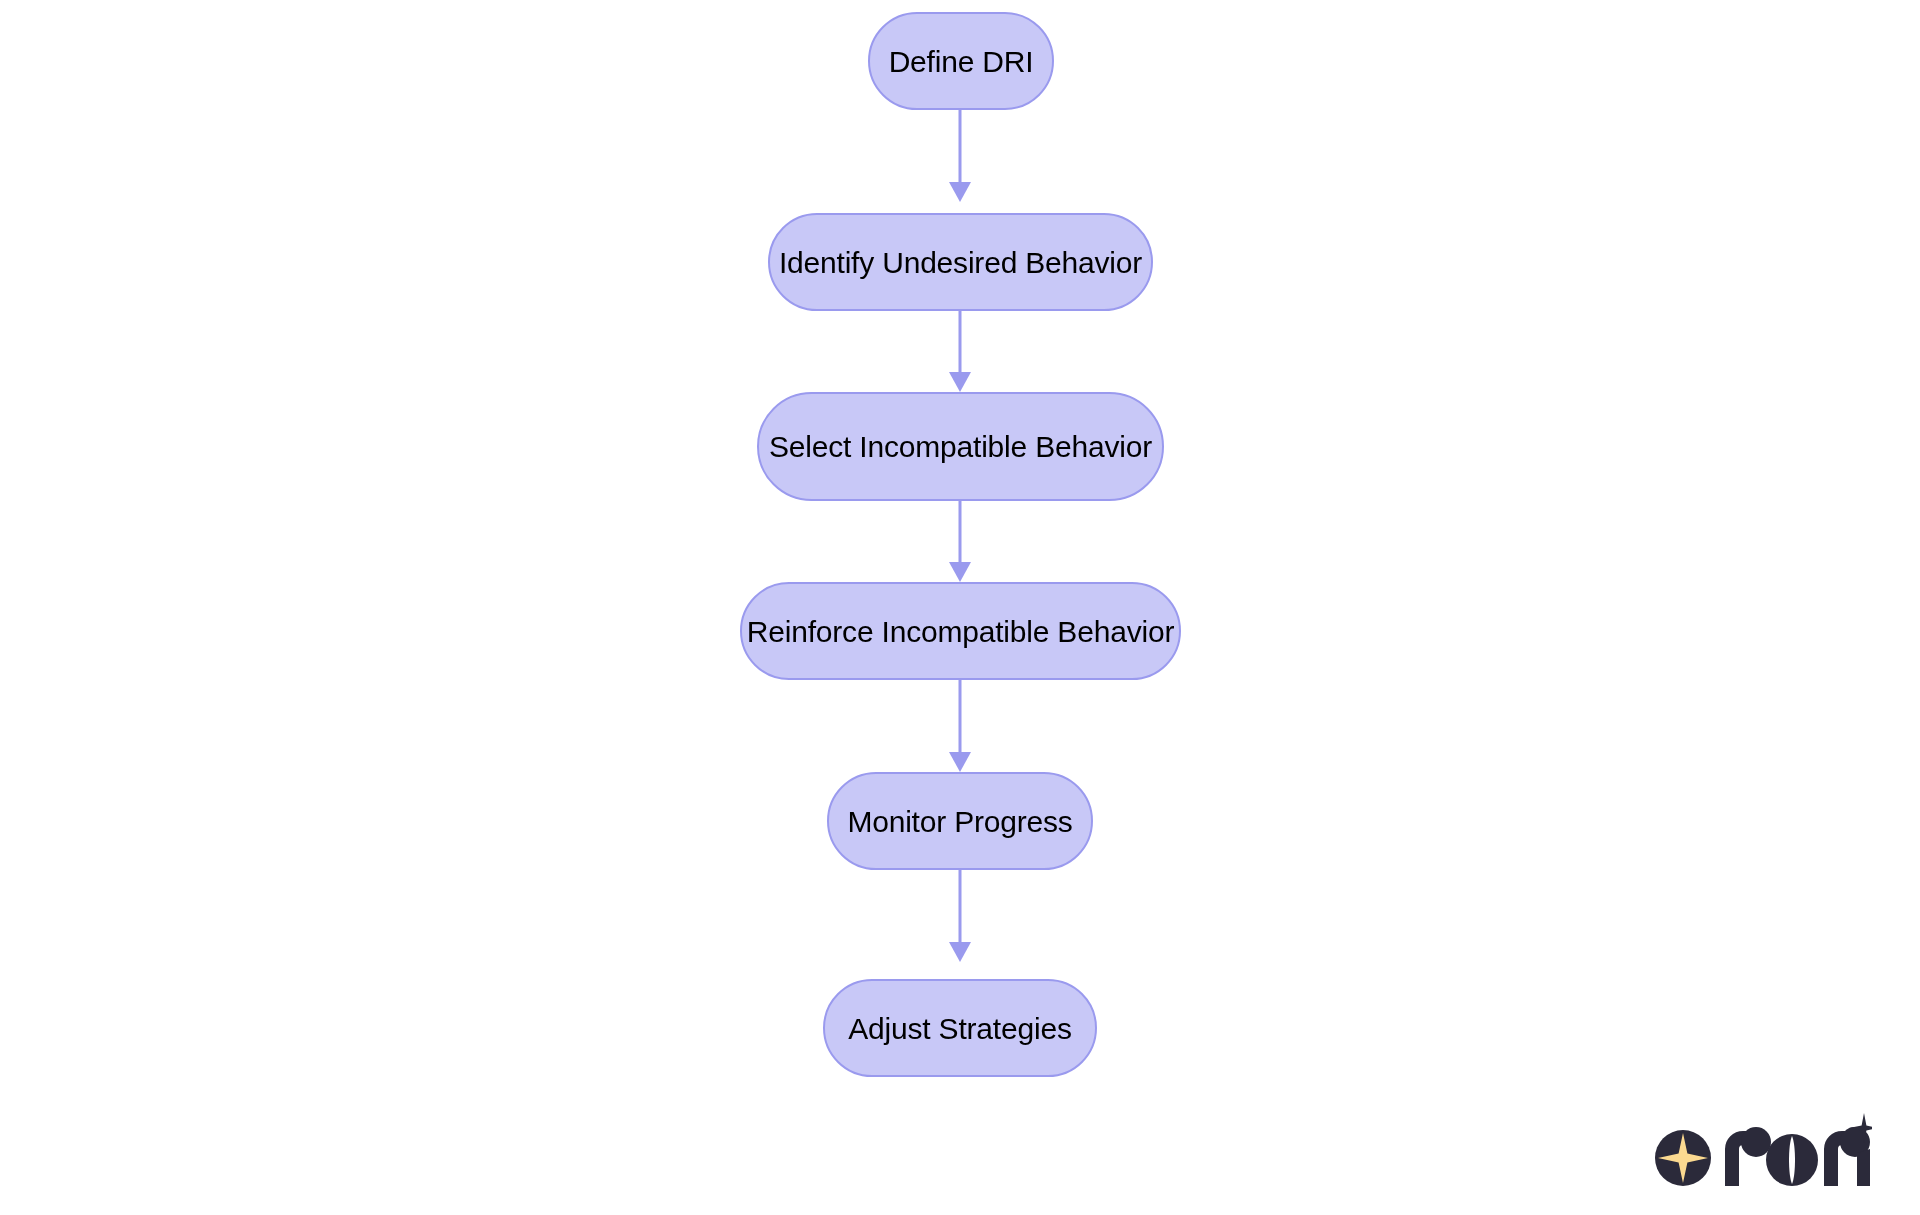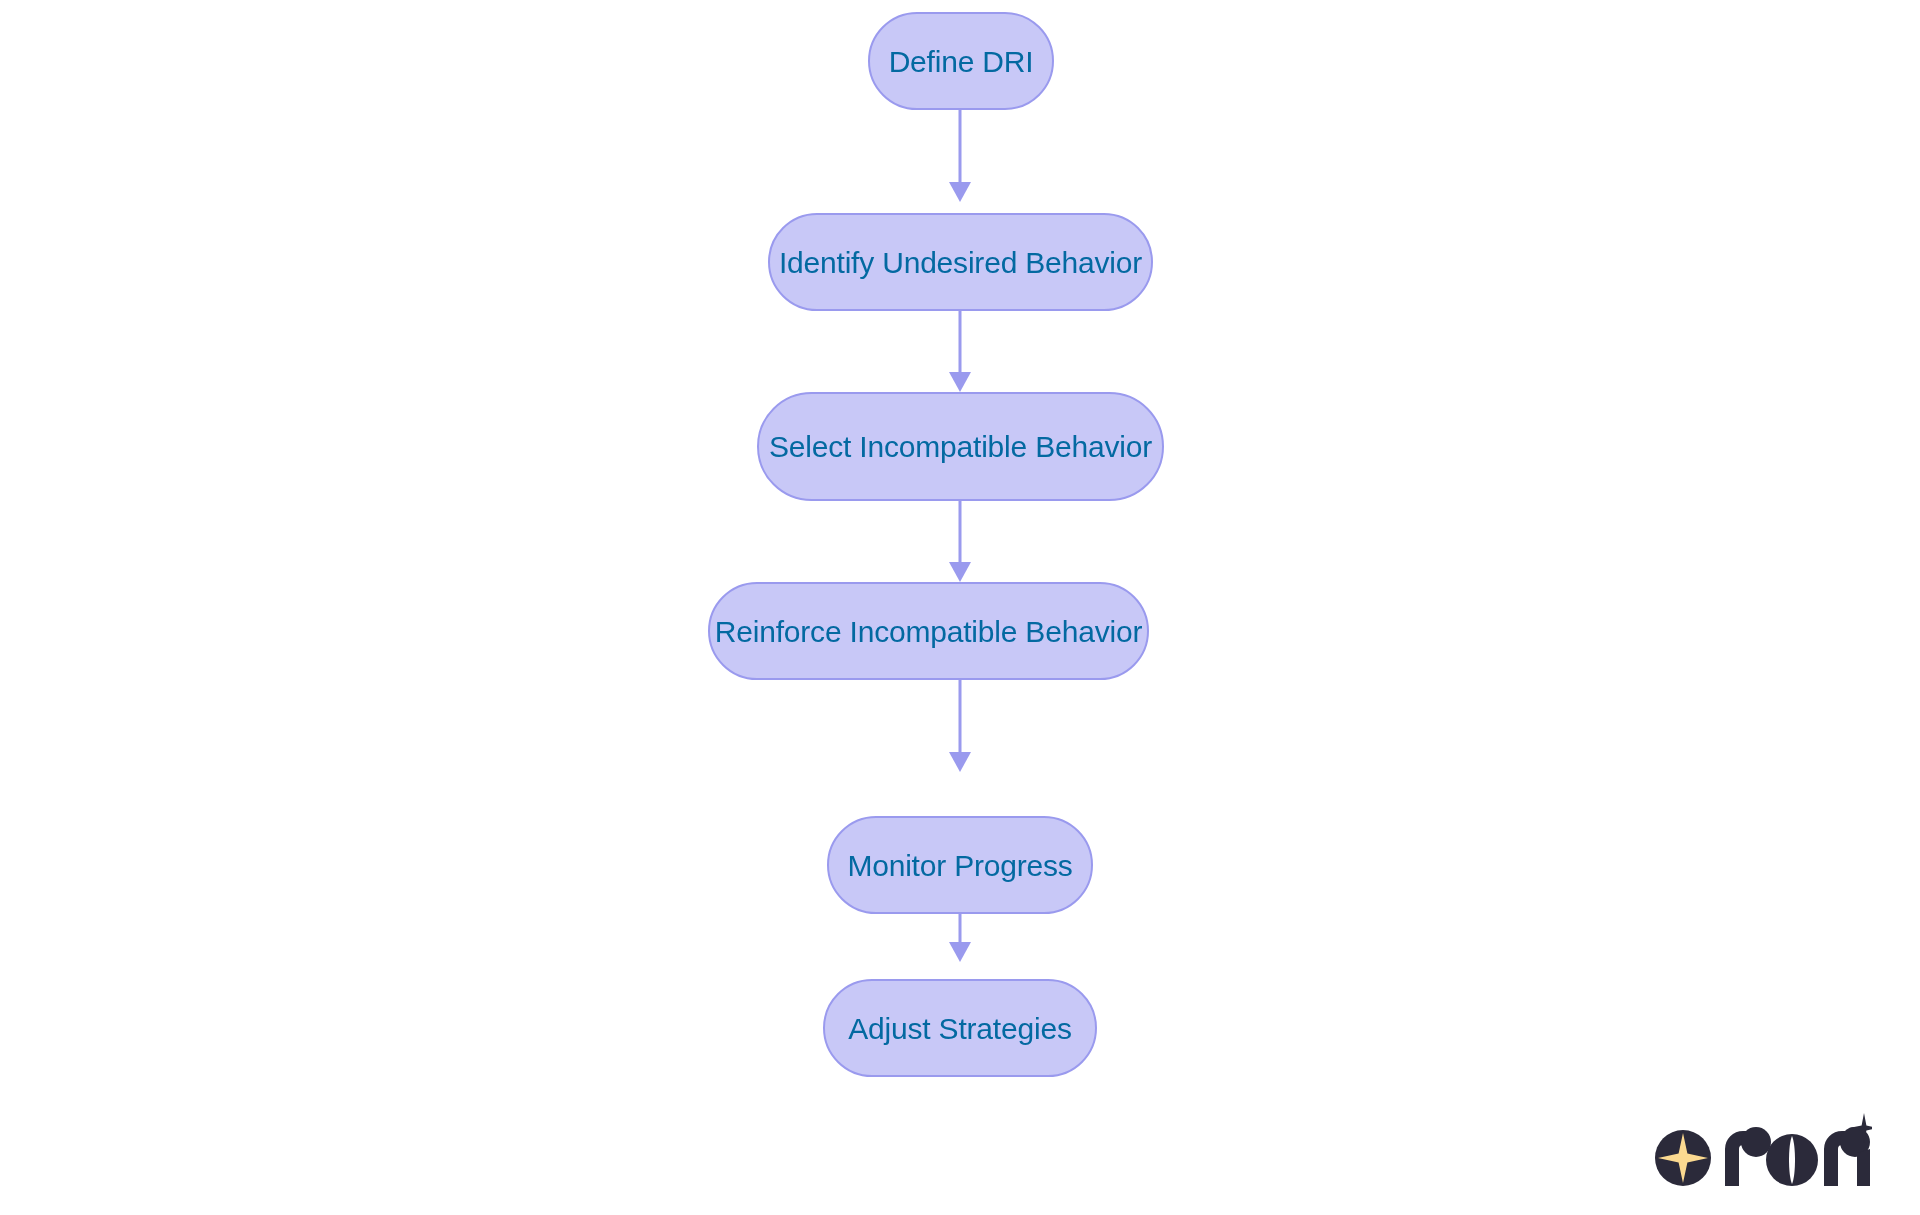--- a/index.html
+++ b/index.html
@@ -28,21 +28,21 @@
   .node {
     position: absolute;
     box-sizing: border-box;
     background: #c8c8f7;
     border: 2px solid #9a9aee;
     border-radius: 999px;
     display: flex;
     align-items: center;
     justify-content: center;
     text-align: center;
-    color: #0369a1;
+    color: #000000;
     font-size: 30px;
     font-weight: 400;
     letter-spacing: -0.2px;
     line-height: 1.1;
     white-space: nowrap;
     user-select: none;
   }
 
   
   .connector {
@@ -107,23 +107,23 @@
     <div class="stem" style="height:72px;"></div>
     <div class="head"></div>
   </div>
 
   <div class="node" style="left:868px; top:12px; width:186px; height:98px;">Define DRI</div>
 
   <div class="node" style="left:768px; top:213px; width:385px; height:98px;">Identify Undesired Behavior</div>
 
   <div class="node" style="left:757px; top:392px; width:407px; height:109px;">Select Incompatible Behavior</div>
 
-  <div class="node" style="left:708px; top:582px; width:441px; height:98px;">Reinforce Incompatible Behavior</div>
+  <div class="node" style="left:740px; top:582px; width:441px; height:98px;">Reinforce Incompatible Behavior</div>
 
-  <div class="node" style="left:827px; top:772px; width:266px; height:98px;margin-top:44px;">Monitor Progress</div>
+  <div class="node" style="left:827px; top:772px; width:266px; height:98px;">Monitor Progress</div>
 
   <div class="node" style="left:823px; top:962px; width:274px; height:98px;margin-top:17px;">Adjust Strategies</div>
 
   <div id="brand-logo">
     <svg viewBox="0 0 220 86" width="220" height="86" xmlns="http://www.w3.org/2000/svg">
 
       <g>
         <circle cx="31" cy="47" r="28" fill="#2b2a3a"></circle>
         <path d="M31 22 L35.4 42.6 L56 47 L35.4 51.4 L31 72 L26.6 51.4 L6 47 L26.6 42.6 Z" fill="#fbd990"></path>
       </g>

